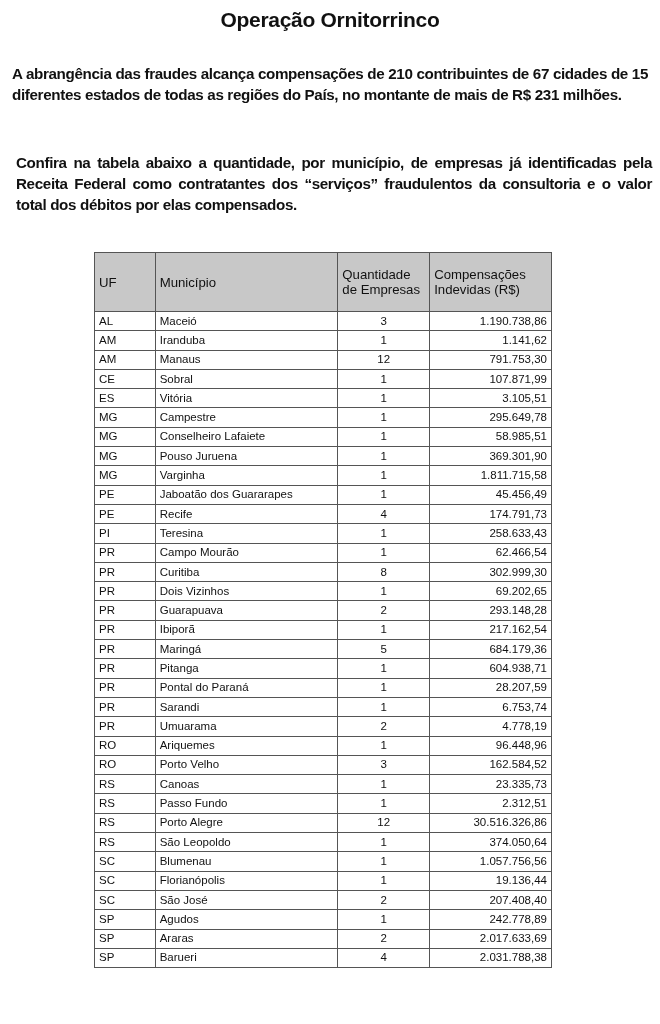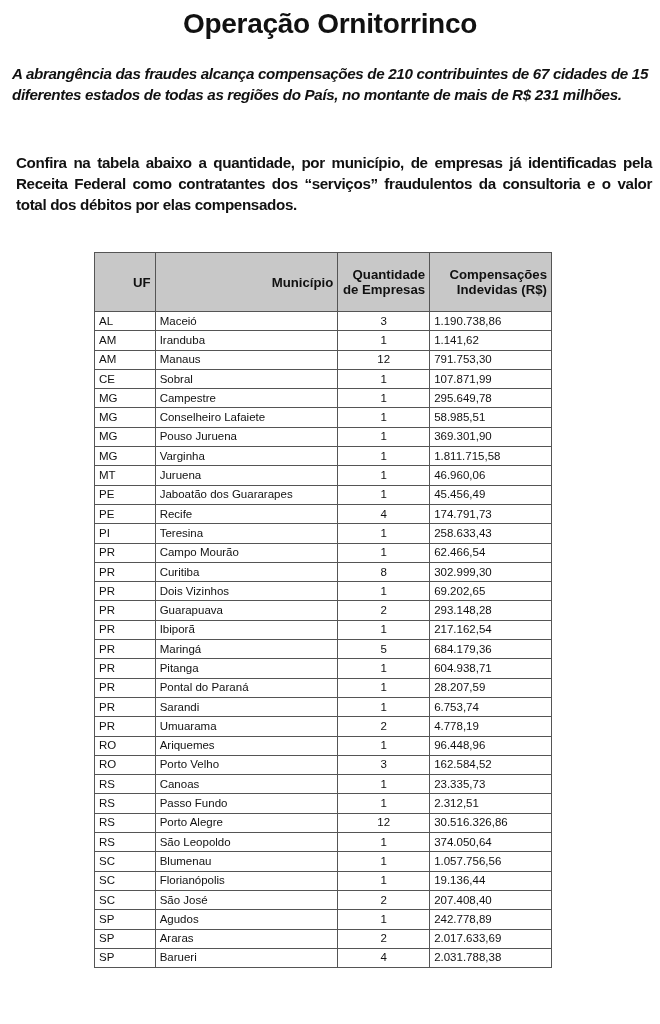--- a/index.html
+++ b/index.html
@@ -1,45 +1,45 @@
 <!DOCTYPE html>
 <html><head>
   <meta charset="utf-8">
   <style>
     html, body { margin: 0; padding: 0; background: #ffffff; }
     body { width: 660px; height: 1024px; overflow: hidden; position: relative; color: #111; }
     .title {
       position: absolute; left: 0; top: 8px; width: 660px; text-align: center;
-      font-family: "Liberation Sans", sans-serif; font-weight: bold; font-size: 28px;
+      font-family: "Liberation Sans", sans-serif; font-weight: bold; font-size: 21px;
       letter-spacing: -0.3px;
     }
     .para {
       position: absolute; left: 12px; width: 636px;
       font-family: "Liberation Sans", sans-serif; font-weight: bold; font-size: 15.2px;
       line-height: 21px; text-align: justify; letter-spacing: -0.35px;
     }
-    .p1 { top: 63px; font-style: italic; }
+    .p1 { top: 63px; }
     .p2 { top: 148px; }
     table.data {
       position: absolute; left: 94px; top: 252px; width: 458px;
       border-collapse: collapse; font-family: "Liberation Sans", sans-serif;
       font-size: 11.5px; color: #111;
     }
     table.data th, table.data td { border: 1px solid #555; padding: 0 4px; }
     table.data th {
-      background: #c8c8c8; font-weight: bold; font-size: 13.2px; line-height: 15px;
-      height: 58px; text-align: right;
+      background: #c8c8c8; font-weight: normal; font-size: 13.2px; line-height: 15px;
+      height: 58px; text-align: left;
     }
     table.data td { height: 18.3px; line-height: 17px; white-space: nowrap; }
     col.c-uf { width: 61px; }
     col.c-mun { width: 183px; }
     col.c-qty { width: 92px; }
     col.c-val { width: 122px; }
     td.qty { text-align: center; }
-    td.val { text-align: left; padding-right: 6px; }
+    td.val { text-align: right; padding-right: 6px; }
   </style>
 </head>
 <body>
 
 <div class="title">Operação Ornitorrinco</div>
 <p class="para p1" style="margin:0">A abrangência das fraudes alcança compensações de 210 contribuintes de 67 cidades de 15 diferentes estados de todas as regiões do País, no montante de mais de R$ 231 milhões.</p>
 <p class="para p2" style="margin:4px">Confira na tabela abaixo a quantidade, por município, de empresas já identificadas pela Receita Federal como contratantes dos “serviços” fraudulentos da consultoria e o valor total dos débitos por elas compensados.</p>
 
 <table class="data">
   <colgroup>
@@ -75,20 +75,26 @@
         <td class="qty">12</td>
         <td class="val">791.753,30</td>
       </tr>
       <tr>
         <td>CE</td>
         <td>Sobral</td>
         <td class="qty">1</td>
         <td class="val">107.871,99</td>
       </tr>
       <tr>
+        <td>ES</td>
+        <td>Vitória</td>
+        <td class="qty">1</td>
+        <td class="val">3.105,51</td>
+      </tr>
+      <tr>
         <td>MG</td>
         <td>Campestre</td>
         <td class="qty">1</td>
         <td class="val">295.649,78</td>
       </tr>
       <tr>
         <td>MG</td>
         <td>Conselheiro Lafaiete</td>
         <td class="qty">1</td>
         <td class="val">58.985,51</td>
@@ -97,26 +103,20 @@
         <td>MG</td>
         <td>Pouso Juruena</td>
         <td class="qty">1</td>
         <td class="val">369.301,90</td>
       </tr>
       <tr>
         <td>MG</td>
         <td>Varginha</td>
         <td class="qty">1</td>
         <td class="val">1.811.715,58</td>
-      </tr>
-      <tr>
-        <td>MT</td>
-        <td>Juruena</td>
-        <td class="qty">1</td>
-        <td class="val">46.960,06</td>
       </tr>
       <tr>
         <td>PE</td>
         <td>Jaboatão dos Guararapes</td>
         <td class="qty">1</td>
         <td class="val">45.456,49</td>
       </tr>
       <tr>
         <td>PE</td>
         <td>Recife</td>

